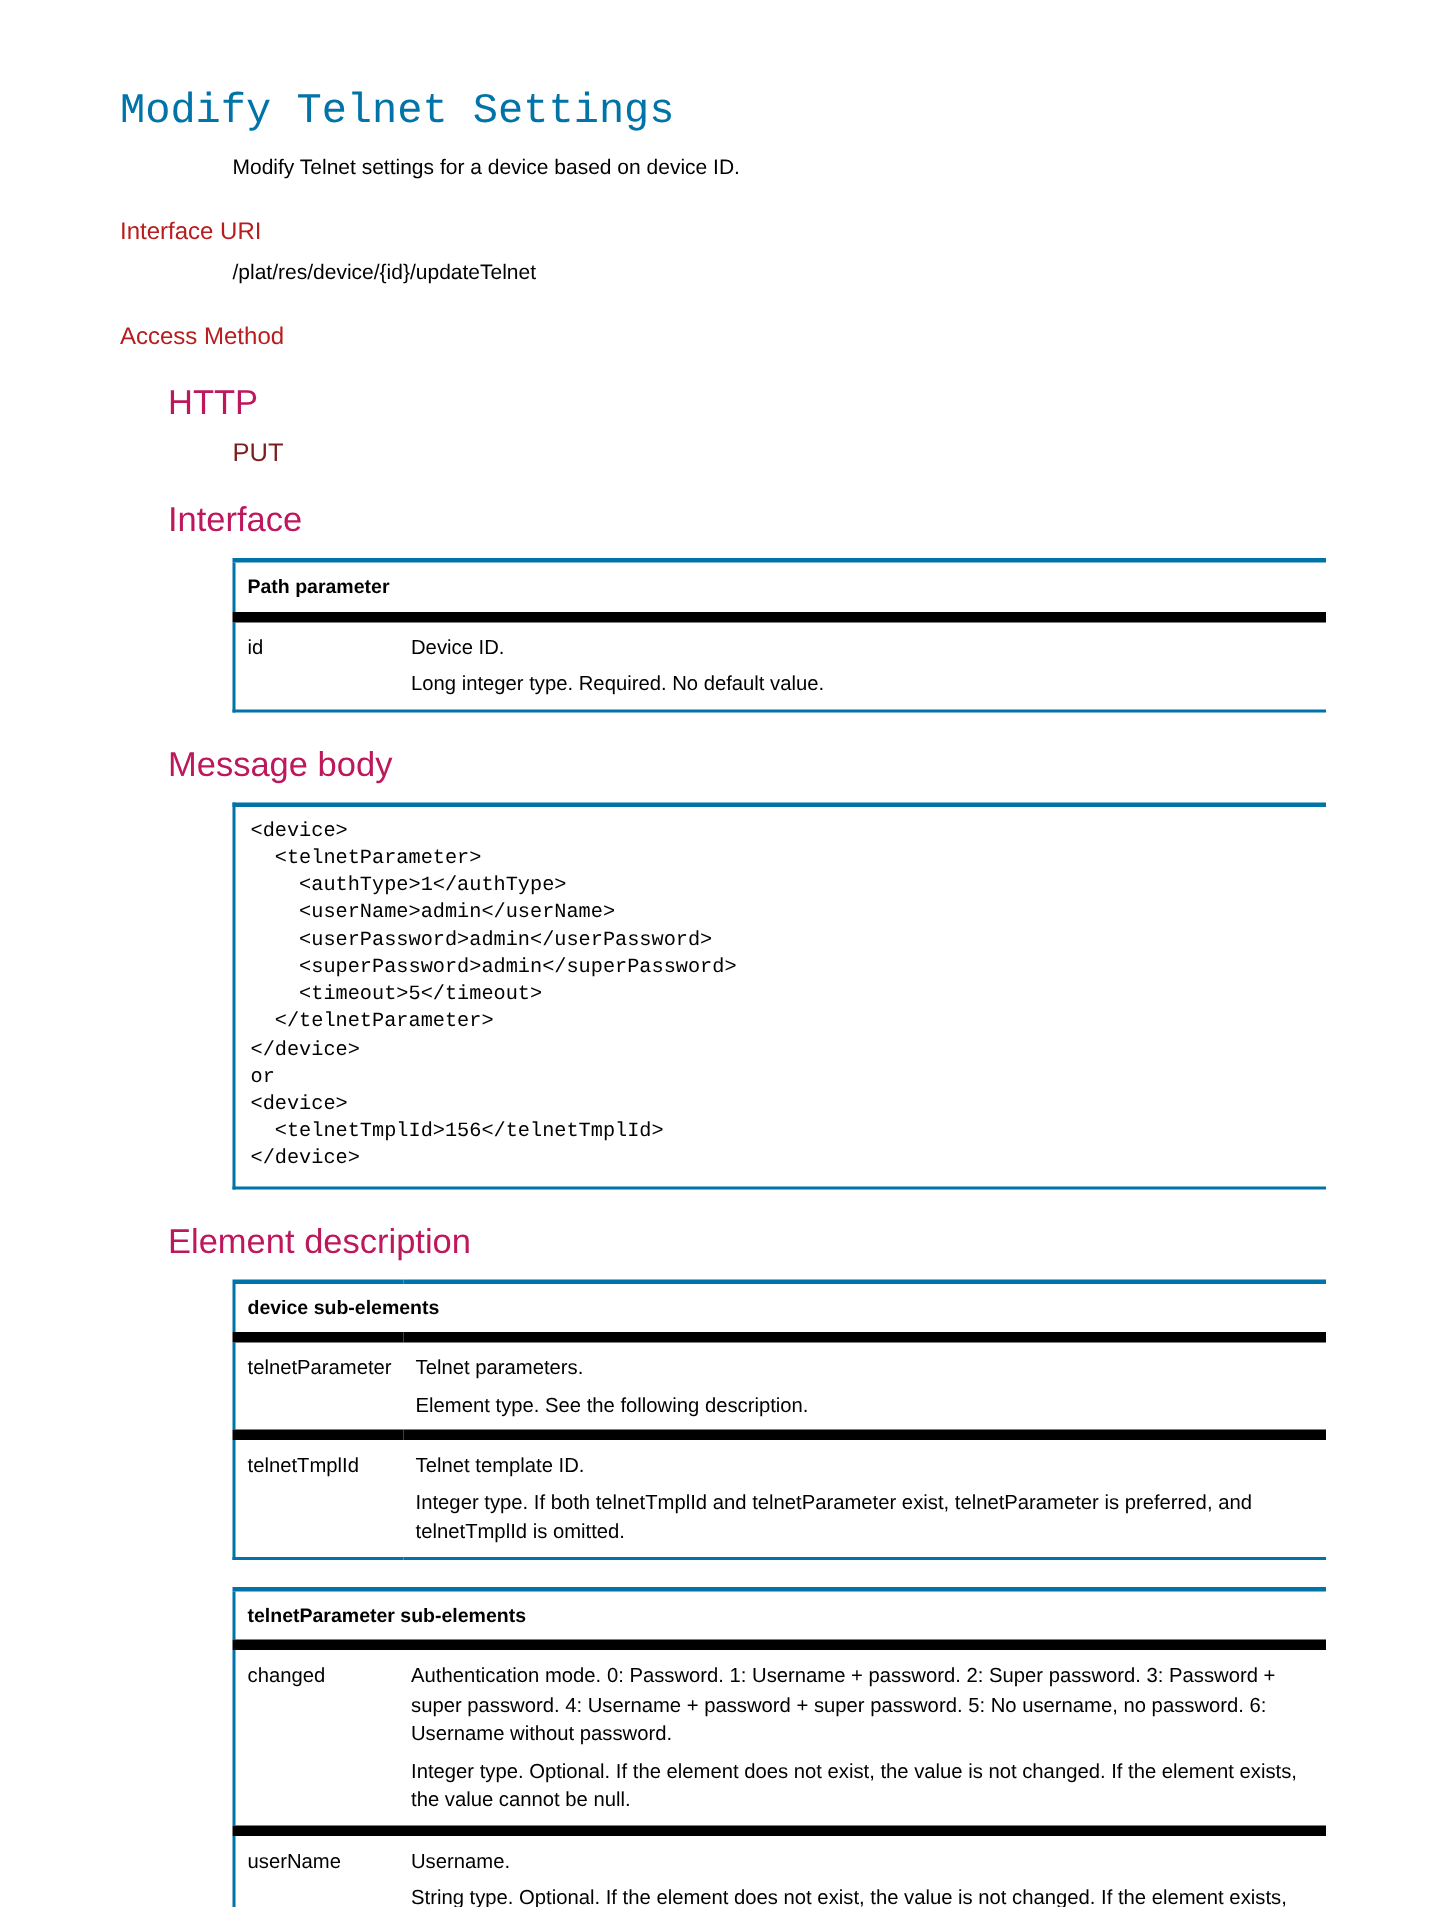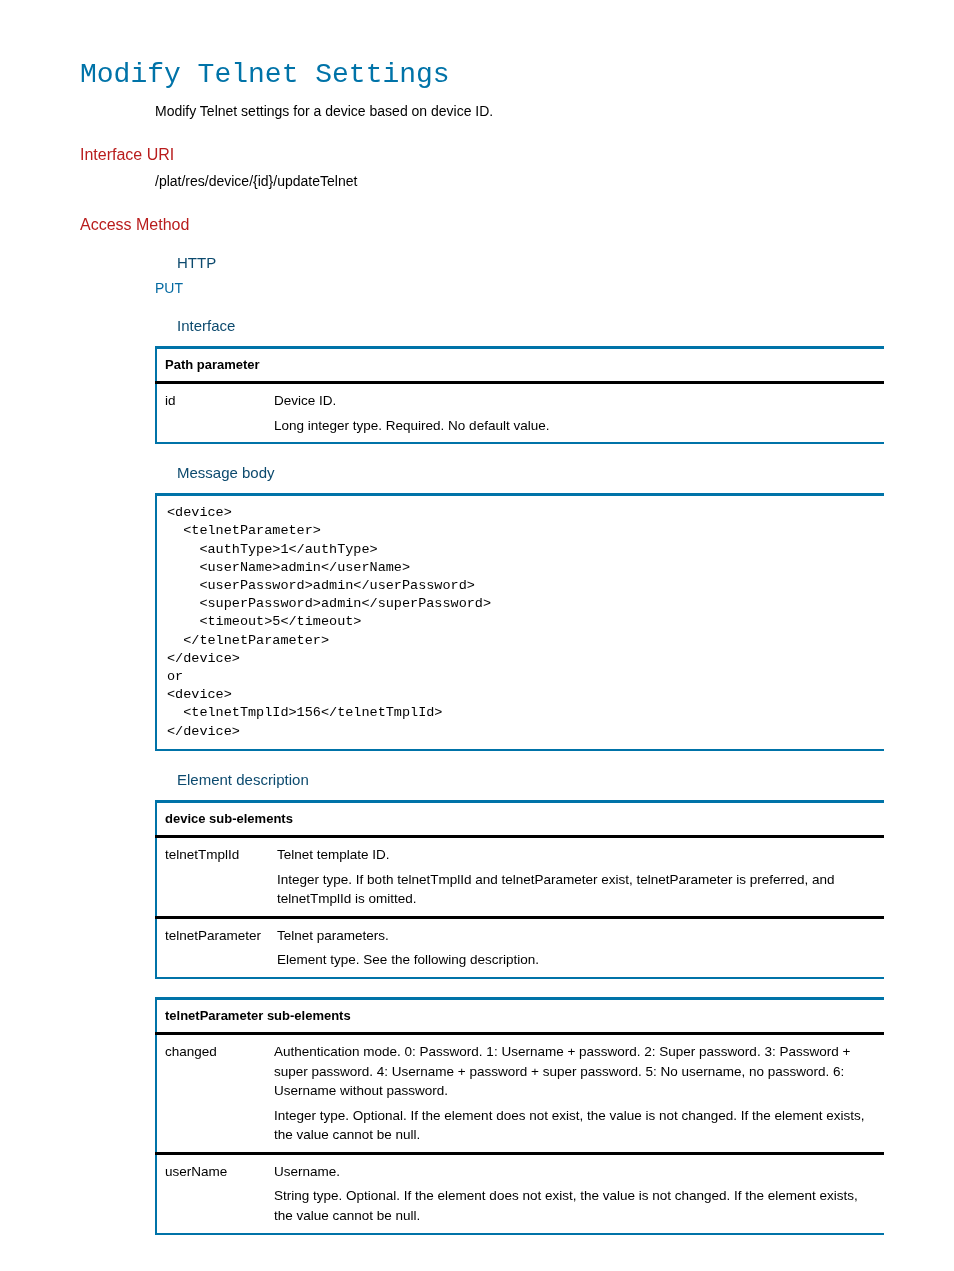--- a/index.html
+++ b/index.html
@@ -24,60 +24,60 @@
       font-family: Arial, Helvetica, sans-serif;
       font-weight: normal;
       font-size: 16px;
       color: #b91c1c;
       margin-top: 22px;
       margin-bottom: 6px;
     }
     h3 {
       font-family: Arial, Helvetica, sans-serif;
       font-weight: normal;
-      font-size: 15px;
-      color: #0c4a6e;
+      font-size: 23px;
+      color: #be185d;
       margin-top: 16px;
       margin-bottom: 6px;
-      margin-left: 97px;
+      margin-left: 32px;
     }
     .body-text {
       margin-left: 75px;
       font-size: 14px;
       color: #000;
     }
     .sub-text {
       margin-left: 75px;
-      font-size: 14px;
-      color: #0369a1;
+      font-size: 17px;
+      color: #7f1d1d;
       margin-bottom: 4px;
     }
     table {
       border-collapse: collapse;
       width: calc(100% - 75px);
       margin-left: 75px;
       margin-top: 10px;
       margin-bottom: 18px;
     }
     table {
       border-top: 3px solid #0073a8;
       border-bottom: 2px solid #0073a8;
       border-left: 2px solid #0073a8;
     }
     th {
       text-align: left;
       font-weight: bold;
       padding: 7px 8px;
-      border-bottom: 1px solid #22c55e;
+      border-bottom: 6px solid #22c55e;
       font-size: 13px;
     }
     td {
       padding: 7px 8px;
       vertical-align: top;
-      border-top: 3px solid #000000;
+      border-top: 7px solid #000000;
       font-size: 13.5px;
       line-height: 1.45;
     }
     td.key {
       width: 110px;
     }
     td p { margin-bottom: 5px; }
     td p:last-child { margin-bottom: 0; }
     .code-block {
       margin-left: 75px;
@@ -142,31 +142,31 @@
 &lt;/device&gt;</div>
 
 <h3>Element description</h3>
 
 <table>
   <tbody>
       <tr>
     <th colspan="2">device sub-elements</th>
   </tr>
   <tr>
+    <td class="key">telnetParameter</td>
+    <td>
+      <p>Telnet parameters.</p>
+      <p>Element type. See the following description.</p>
+    </td>
+  </tr>
+  <tr>
     <td class="key">telnetTmplId</td>
     <td>
       <p>Telnet template ID.</p>
       <p>Integer type. If both telnetTmplId and telnetParameter exist, telnetParameter is preferred, and telnetTmplId is omitted.</p>
-    </td>
-  </tr>
-  <tr>
-    <td class="key">telnetParameter</td>
-    <td>
-      <p>Telnet parameters.</p>
-      <p>Element type. See the following description.</p>
     </td>
   </tr>
 </tbody>
   </table>
 
 <table>
   <tbody>
       <tr>
     <th colspan="2">telnetParameter sub-elements</th>
   </tr>

